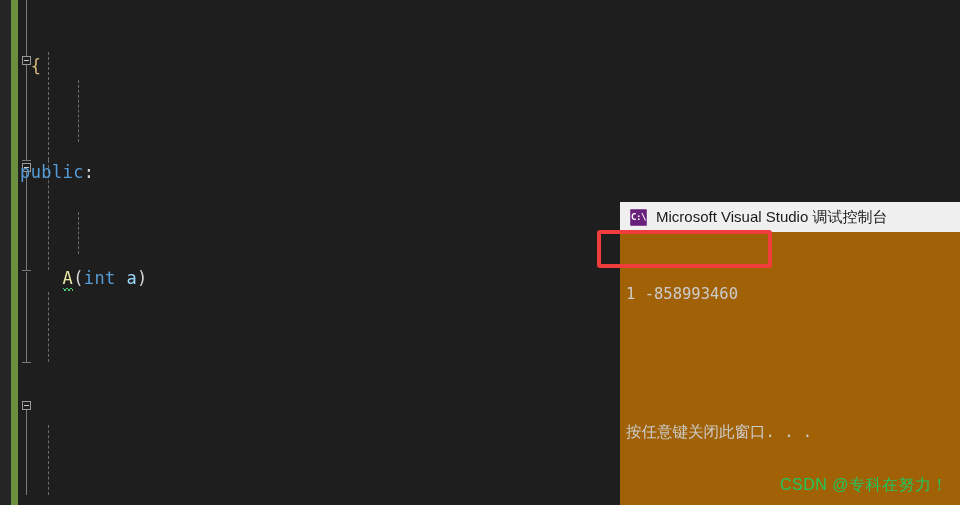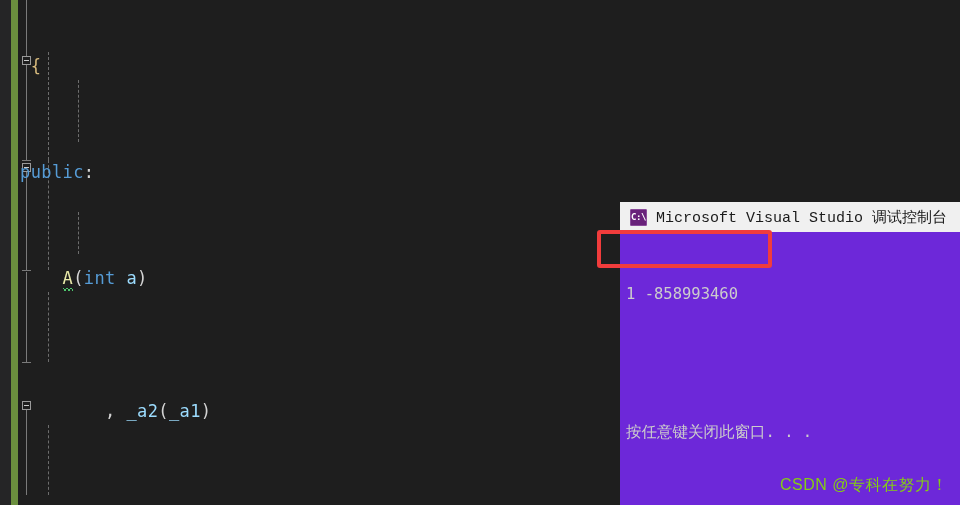--- a/index.html
+++ b/index.html
@@ -131,30 +131,30 @@
     justify-content: center;
     color: #ffffff;
     font-size: 9px;
     font-family: "DejaVu Sans Mono", "Liberation Mono", monospace;
     font-weight: bold;
     flex: 0 0 auto;
     letter-spacing: -0.5px;
   }
   .console-title {
     margin-left: 9px;
-    font-family: Liberation Mono, monospace;
+    font-family: Liberation Sans, sans-serif;
     font-size: 15px;
     color: #1a1a1a;
     white-space: nowrap;
   }
   #console-body {
     position: absolute;
     left: 0; top: 30px;
     width: 340px; height: 273px;
-    background: #6d28d9;
+    background: #a16207;
     color: #cccccc;
     font-family: "DejaVu Sans Mono", "Liberation Mono", monospace;
     font-size: 15.5px;
     line-height: 23px;
     padding: 5px 0 16px 6px;
     box-sizing: border-box;
     white-space: pre;
   }
   #console-body .cline { display: block; height: 23px; }
   .cn { color: #cccccc; }
@@ -168,21 +168,21 @@
     border-radius: 3px;
     box-sizing: border-box;
   }
 
   
   #watermark {
     position: absolute;
     right: 12px; bottom: 9px;
     font-family: "Liberation Sans", "DejaVu Sans", sans-serif;
     font-size: 16px;
-    color: #84cc16;
+    color: #22c55e;
     white-space: nowrap;
     letter-spacing: 0.5px;
   }
 </style>
 </head>
 <body>
 
 <div id="screen">
 
   <div id="editor">
@@ -212,21 +212,20 @@
     <div class="indent-guide" style="left:78px; top:212px; height:42px;"></div>
 
     <div class="code">
       <span class="ln"> <span class="brc">{</span></span>
 
       <span class="ln"><span class="kw">public</span><span class="pun">:</span></span>
 
       <span class="ln">    <span class="ctor sq">A</span><span class="pun">(</span><span class="kw">int</span> <span class="var">a</span><span class="pun">)</span></span>
 
 
-      <span class="ln">        <span class="pun">,</span> <span class="var">_a2</span><span class="pun">(</span><span class="var">_a1</span><span class="pun">)</span></span>
 
       
 
       
 
       
 
       
 
       

